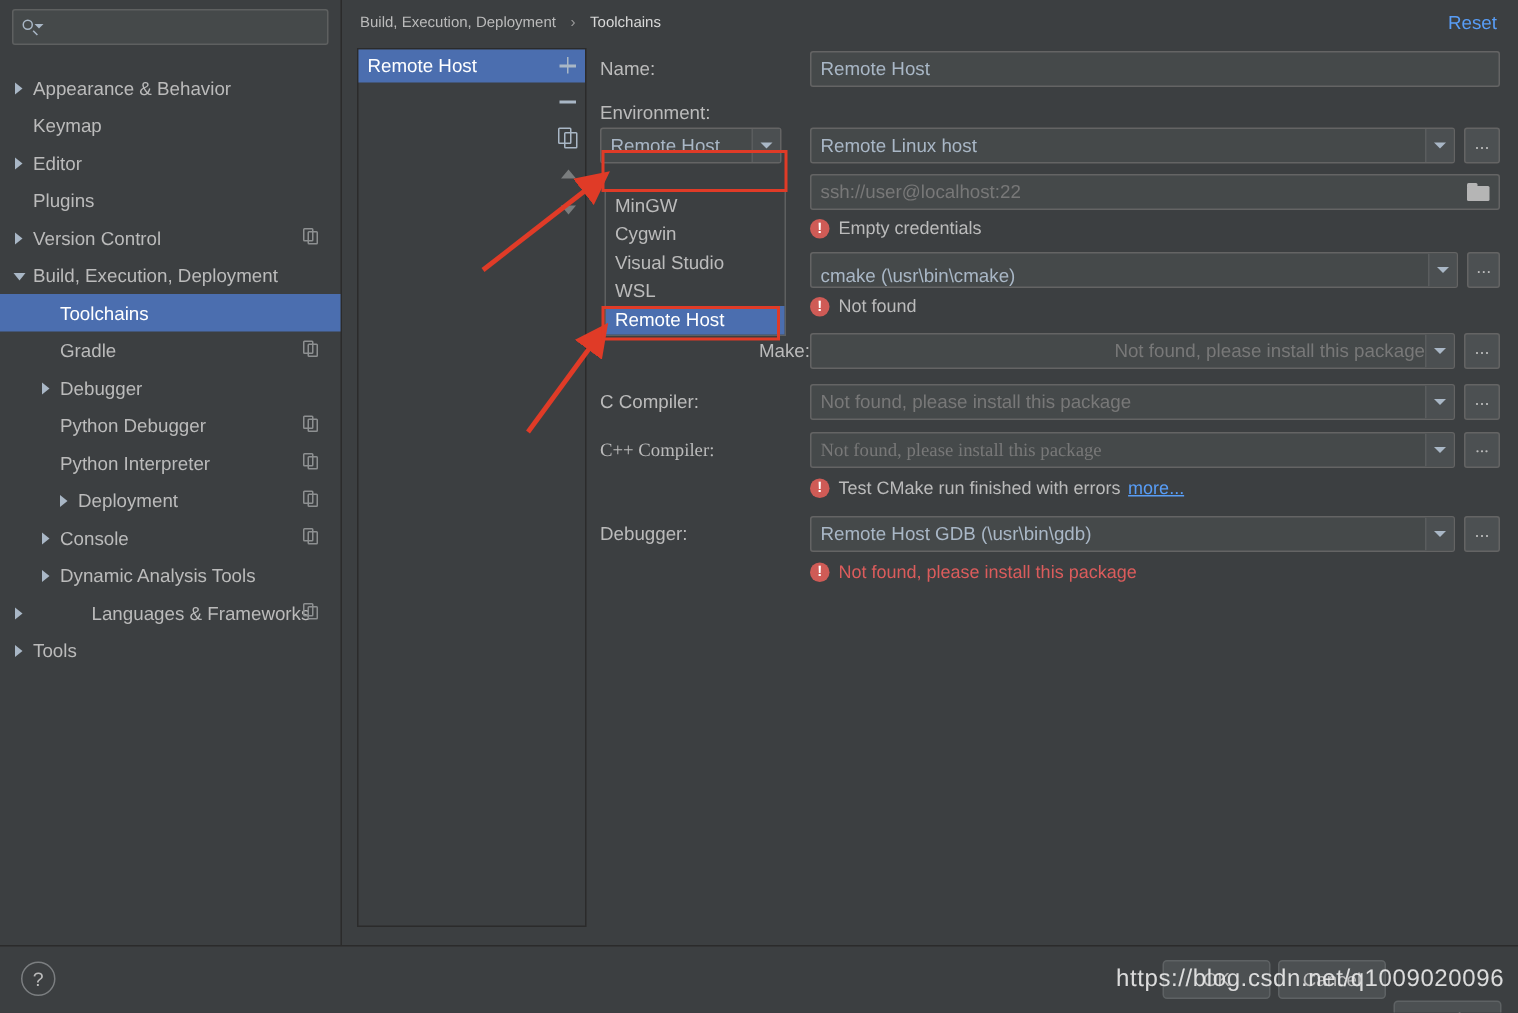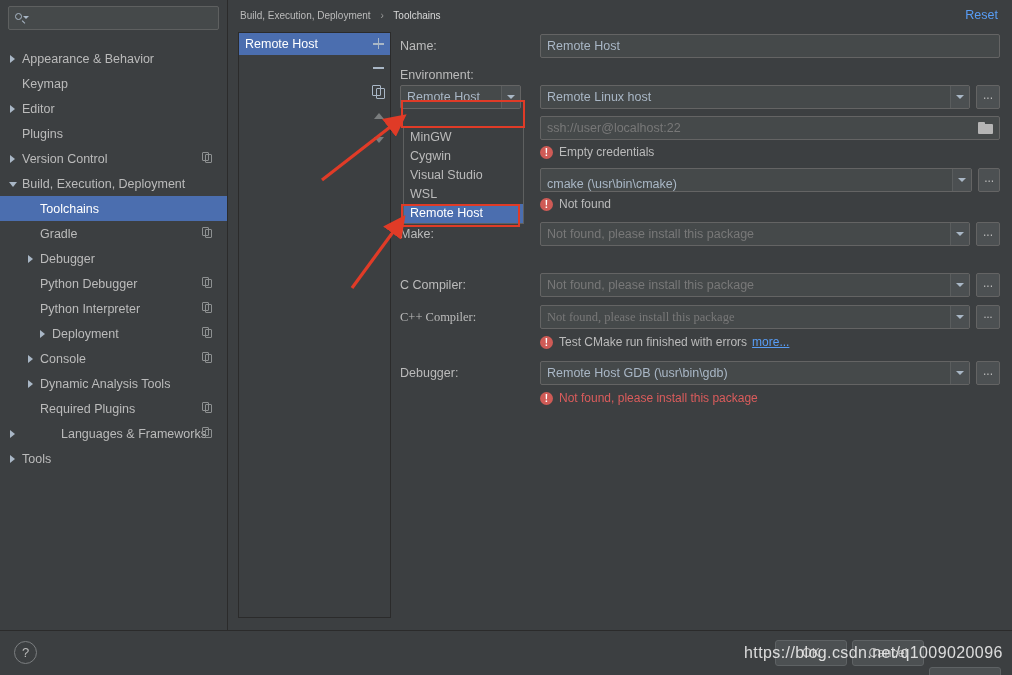--- a/index.html
+++ b/index.html
@@ -317,28 +317,20 @@
           <span class="tree-label">Console</span>
           <span class="copy-ico">
             <span class="b2"></span>
             <span class="b1"></span>
           </span>
         </div>
         <div class="tree-row" style="padding-left: 24px;">
           <span class="arrow right"></span>
           <span class="tree-label">Dynamic Analysis Tools</span>
         </div>
-        <div class="tree-row" style="padding-left: 24px;">
-          <span class="arrow"></span>
-          <span class="tree-label">Required Plugins</span>
-          <span class="copy-ico">
-            <span class="b2"></span>
-            <span class="b1"></span>
-          </span>
-        </div>
         <div class="tree-row" style="padding-left: 6px; gap: 39px;">
           <span class="arrow right"></span>
           <span class="tree-label">Languages &amp; Frameworks</span>
           <span class="copy-ico">
             <span class="b2"></span>
             <span class="b1"></span>
           </span>
         </div>
         <div class="tree-row" style="padding-left: 6px;">
           <span class="arrow right"></span>
@@ -423,21 +415,21 @@
       <div class="browse">...</div>
     </div>
 
     <div class="row" style="margin-bottom:11px; margin-left:140px;">
       <div class="err">
         <span class="err-ico">!</span>
         <span class="err-text">Not found</span>
       </div>
     </div>
 
-    <div class="row" style="margin-bottom:27px;">
+    <div class="row" style="margin-bottom:10px;text-align:right;">
       <div class="lbl" style="width:140px;">Make:</div>
       <div class="combo" style="width:430px;">
         <span class="txt" style="color:#787878;">Not found, please install this package</span>
         <span class="arrowbox"></span>
       </div>
       <div class="browse">...</div>
     </div>
 
     <div class="row" style="">
       <div class="lbl" style="width:140px;">C Compiler:</div>

